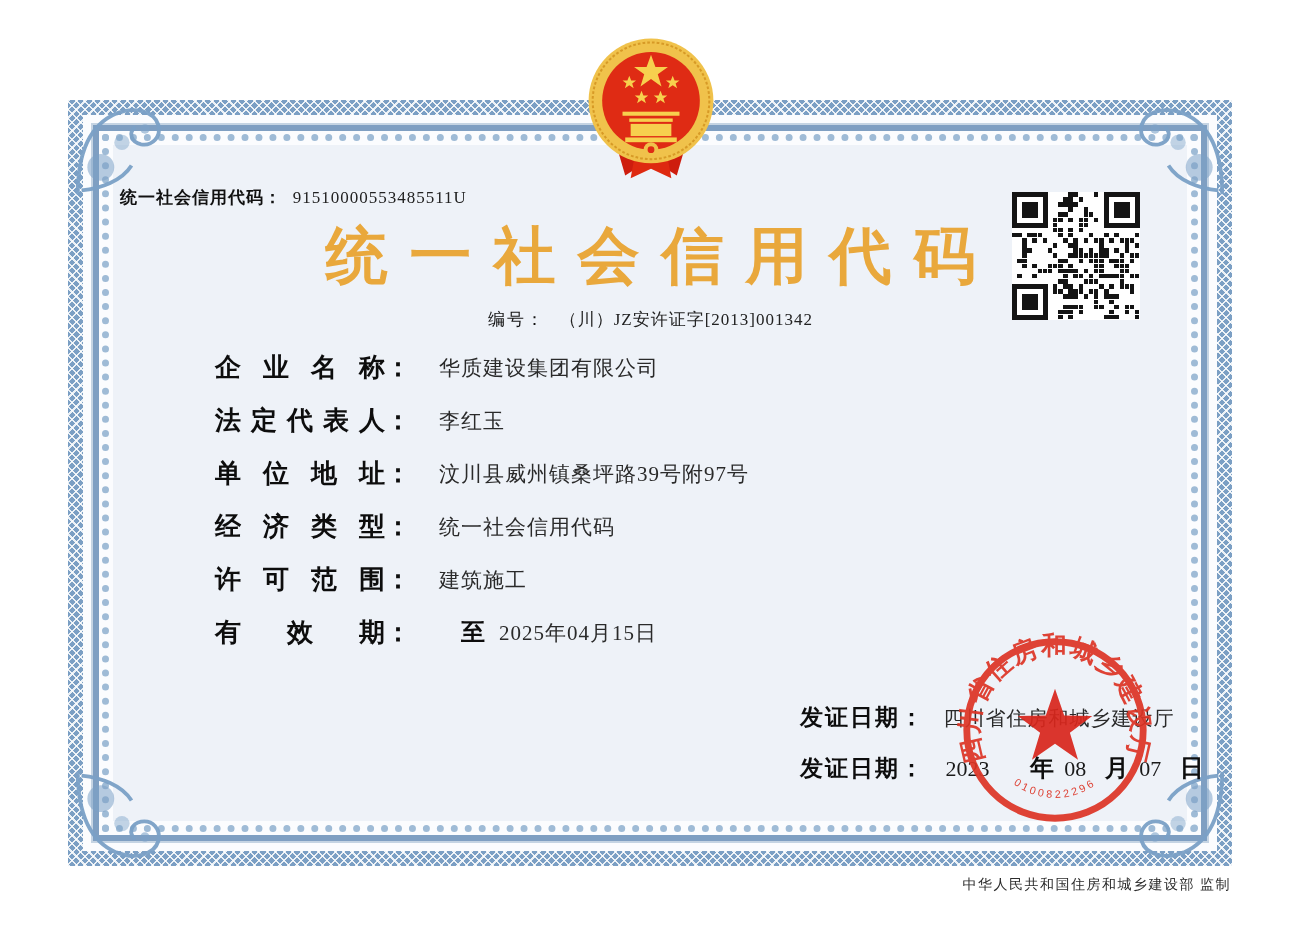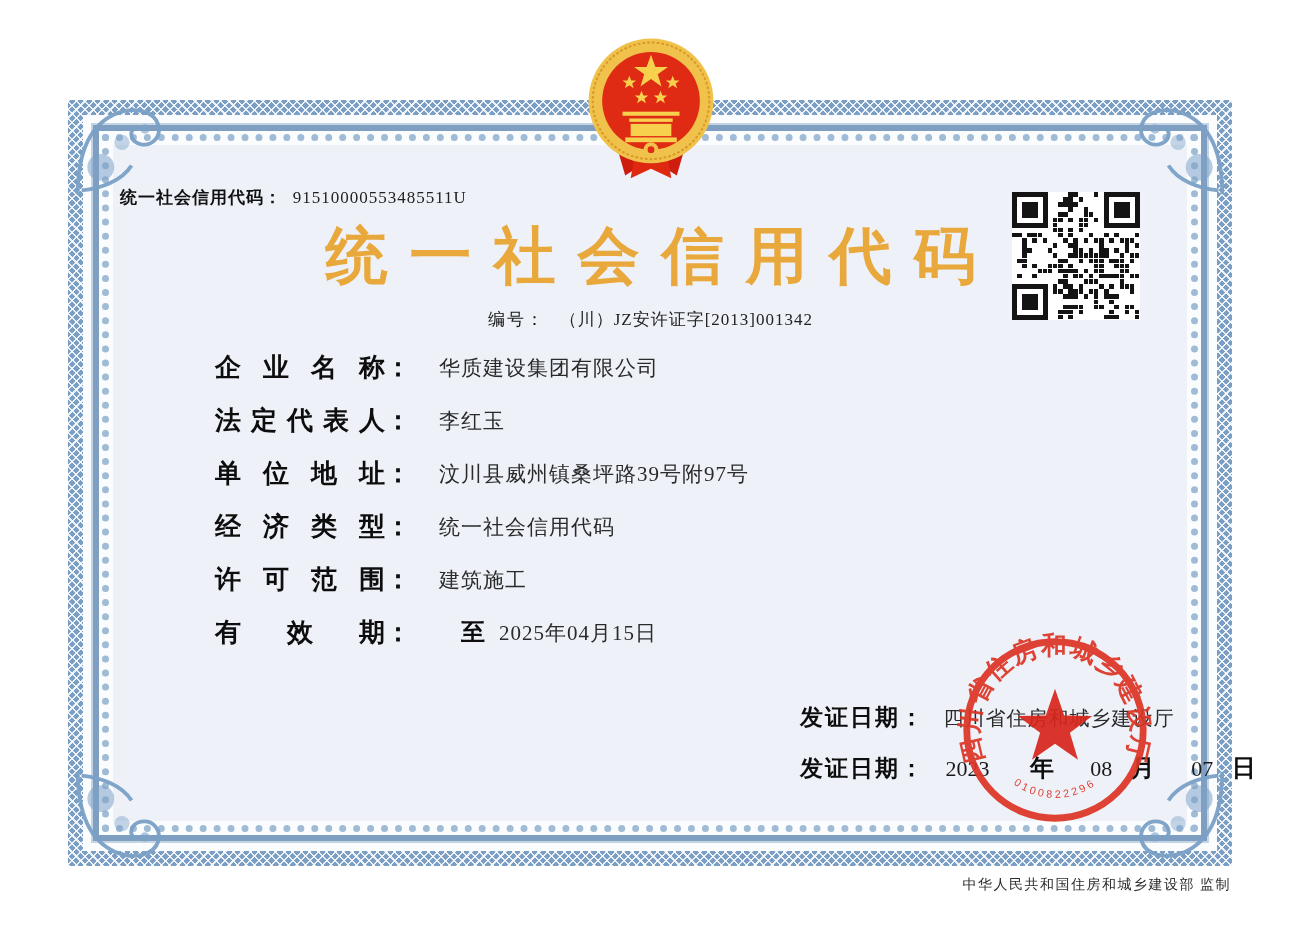--- a/index.html
+++ b/index.html
@@ -62,21 +62,21 @@
   .field-value {
     font-family:"Liberation Serif","DejaVu Serif",serif;
     font-size:21px; color:#2a2a2a; margin-left:28px; line-height:32px; letter-spacing:1px;
   }
   .to-label { font-size:24px; font-weight:bold; color:#0d0d0d; margin:0 14px 0 50px; line-height:30px; }
 
   .issuer-row { position:absolute; left:800px; top:702px; white-space:nowrap; z-index:5; }
   .date-row   { position:absolute; left:800px; top:752px; white-space:nowrap; z-index:5; }
   .issue-lbl  { font-size:23px; font-weight:bold; color:#0d0d0d; letter-spacing:2px; }
   .issue-val  { font-family:"Liberation Serif","DejaVu Serif",serif; font-size:20px; color:#2a2a2a; margin-left:14px; letter-spacing:1px; }
-  .date-num   { font-family:"Liberation Serif","DejaVu Serif",serif; font-size:22px; color:#1a1a1a; margin-left:32px; }
+  .date-num   { font-family:"Liberation Serif","DejaVu Serif",serif; font-size:22px; color:#1a1a1a; margin-left:6px; }
   .date-num.year { margin-left:16px; }
   .date-unit  { font-size:24px; font-weight:bold; color:#0d0d0d; margin-left:14px; }
   .date-unit.u-year { margin-left:36px; }
 
   .seal { position:absolute; left:957px; top:632px; width:196px; height:196px; z-index:8; opacity:.92; }
 
   .supervisor {
     position:absolute; right:70px; top:876px; z-index:5;
     font-family:"Liberation Serif","DejaVu Serif",serif;
     font-size:14px; color:#2b2b2b; letter-spacing:1.5px;

